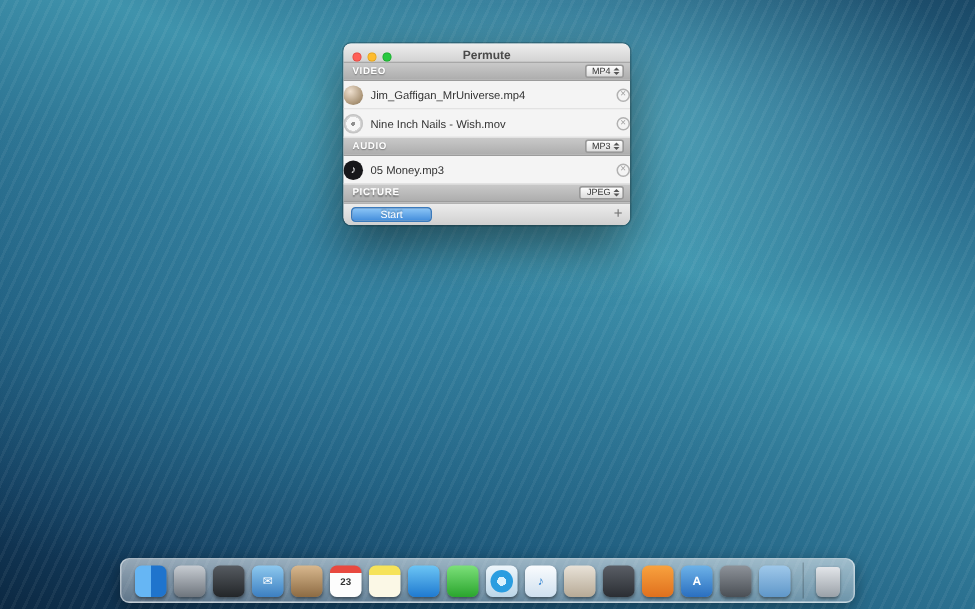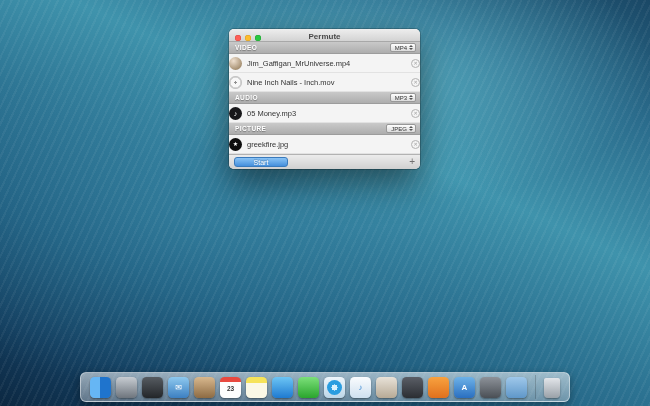--- a/index.html
+++ b/index.html
@@ -122,21 +122,21 @@
   </div>
 
   <div class="filerow" data-name="file-row">
     <span class="avatar avatar-person" data-name="person-avatar-icon"></span>
     <span class="filename" data-name="file-name">Jim_Gaffigan_MrUniverse.mp4</span>
     <span class="remove" data-name="remove-file-button">✕</span>
   </div>
 
   <div class="filerow" data-name="file-row">
     <span class="avatar avatar-disc" data-name="disc-avatar-icon"></span>
-    <span class="filename" data-name="file-name">Nine Inch Nails - Inch.mov</span>
+    <span class="filename" data-name="file-name">Nine Inch Nails - Wish.mov</span>
     <span class="remove" data-name="remove-file-button">✕</span>
   </div>
 
   <div class="sec-header" data-name="section-header-audio">
     <span class="sec-label" data-name="section-label">AUDIO</span>
     <div class="format" data-name="audio-format-dropdown">
       <span data-name="format-value">MP3</span>
       <span class="stepper" data-name="stepper-arrows-icon">
           <i class="up"></i>
           <i class="down"></i>
@@ -156,27 +156,20 @@
     <span class="sec-label" data-name="section-label">PICTURE</span>
     <div class="format" data-name="picture-format-dropdown">
       <span data-name="format-value">JPEG</span>
       <span class="stepper" data-name="stepper-arrows-icon">
           <i class="up"></i>
           <i class="down"></i>
         </span>
     </div>
   </div>
 
-  <div class="filerow" data-name="file-row">
-    <span class="avatar avatar-image" data-name="image-thumbnail-icon">
-        <span data-name="image-emblem-glyph">★</span>
-      </span>
-    <span class="filename" data-name="file-name">greekfire.jpg</span>
-    <span class="remove" data-name="remove-file-button">✕</span>
-  </div>
 
   <div class="bottombar" data-name="window-bottom-bar">
     <div class="start" data-name="start-button">Start</div>
     <div class="add" data-name="add-file-button">+</div>
   </div>
 
 </div>
 
 <div class="dock" data-name="dock">
     <div class="dock-icon" data-name="dock-finder-icon" style="background: linear-gradient(rgb(102, 182, 244), rgb(31, 116, 205));"></div>

